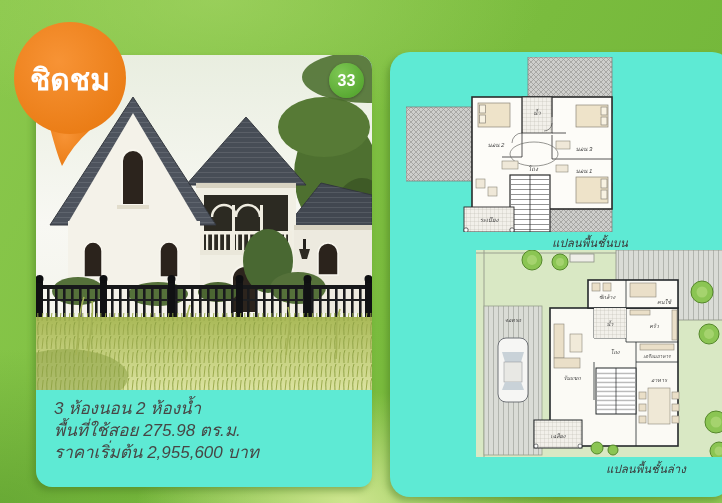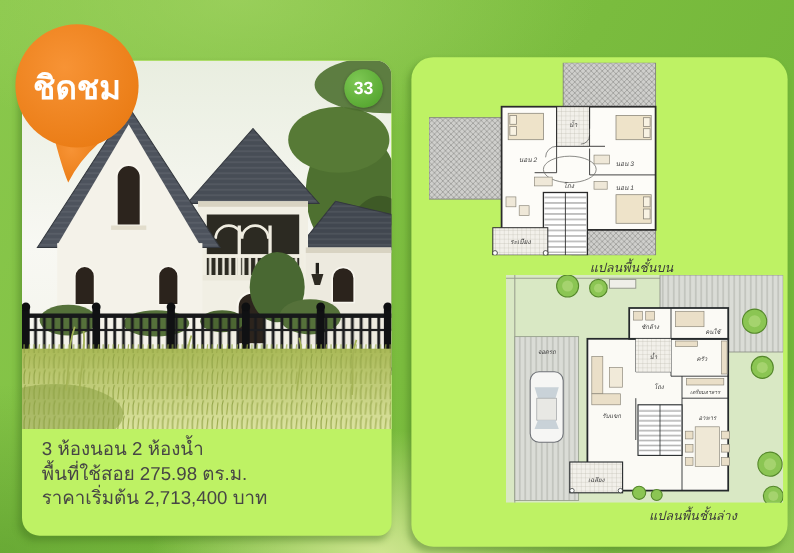--- a/index.html
+++ b/index.html
@@ -6,30 +6,30 @@
   body{
     width:722px;height:503px;position:relative;overflow:hidden;
     font-family:"Liberation Sans",sans-serif;
     background:
       radial-gradient(ellipse 300px 160px at 48% 100%, rgba(211,232,148,.95), rgba(211,232,148,0) 70%),
       radial-gradient(ellipse 420px 240px at 100% 100%, rgba(168,214,104,.6), rgba(168,214,104,0) 70%),
       radial-gradient(ellipse 500px 200px at 30% 0%, rgba(170,216,106,.55), rgba(170,216,106,0) 65%),
       radial-gradient(ellipse 400px 220px at 0% 100%, rgba(84,150,40,.55), rgba(84,150,40,0) 70%),
       linear-gradient(120deg,#8ac84c,#7abc3e 55%,#6fb338);
   }
-  .card{position:absolute;background:#bef264;box-shadow:-3px 4px 6px rgba(62,110,28,.40);}
+  .card{position:absolute;background:#5eead4;box-shadow:-3px 4px 6px rgba(62,110,28,.40);margin-left:16px;}
   .left-card{left:20px;top:55px;width:336px;height:432px;border-radius:12px 14px 12px 16px;}
   .photo{position:absolute;left:0;top:0;width:336px;height:335px;border-radius:12px 14px 0 0;overflow:hidden;}
   .badge{
     position:absolute;top:8px;right:8px;width:35px;height:35px;border-radius:50%;
     background:radial-gradient(circle at 35% 30%, #7ec854, #58a832 75%);
     color:#fff;font-size:16px;font-weight:bold;display:flex;align-items:center;justify-content:center;
     box-shadow:0 1px 3px rgba(0,0,0,.3);
   }
-  .specs{position:absolute;left:18px;top:343px;right:8px;color:#474645;font-size:17px;line-height:22px;}
+  .specs{position:absolute;left:18px;top:343px;right:8px;color:#474645;font-size:17px;line-height:22px;font-style:italic;}
   .bubble{position:absolute;left:6px;top:16px;width:136px;height:152px;}
   .right-card{left:374px;top:52px;width:342px;height:445px;border-radius:20px;overflow:hidden;font-style:italic;}
   .plan-upper{position:absolute;left:16px;top:5px;}
   .plan-lower{position:absolute;left:86px;top:198px;}
   .caption{position:absolute;color:#3b3b3b;font-size:11.5px;text-align:center;}
   .cap-upper{left:60px;top:182px;width:280px;}
   .cap-lower{left:146px;top:408px;width:220px;}
   svg text{font-family:"Liberation Sans",sans-serif;}
   .room-label{fill:#3c3c3c;}
 </style>
@@ -153,21 +153,21 @@
         <path d="M40 300 C44 270 42 258 48 242 M52 302 C54 276 58 262 56 246 M150 305 C152 280 148 266 154 250 M250 300 C252 280 256 266 252 252 M300 304 C302 282 298 270 304 254" stroke="#a4b356" stroke-width="1.6" fill="none"></path>
       </g>
     </svg>
   </div>
 
   <div class="badge">33</div>
 
   <div class="specs">
     <div>3 ห้องนอน 2 ห้องน้ำ</div>
     <div>พื้นที่ใช้สอย 275.98 ตร.ม.</div>
-    <div>ราคาเริ่มต้น 2,713,400 บาท</div>
+    <div>ราคาเริ่มต้น 2,955,600 บาท</div>
   </div>
 </div>
 
 <svg class="bubble" viewBox="0 0 136 152">
   <defs>
     <radialGradient id="bub" cx="0.40" cy="0.35" r="0.75">
       <stop offset="0" stop-color="#f79335"></stop>
         <stop offset="1" stop-color="#e97a12"></stop>
     </radialGradient>
   </defs>

